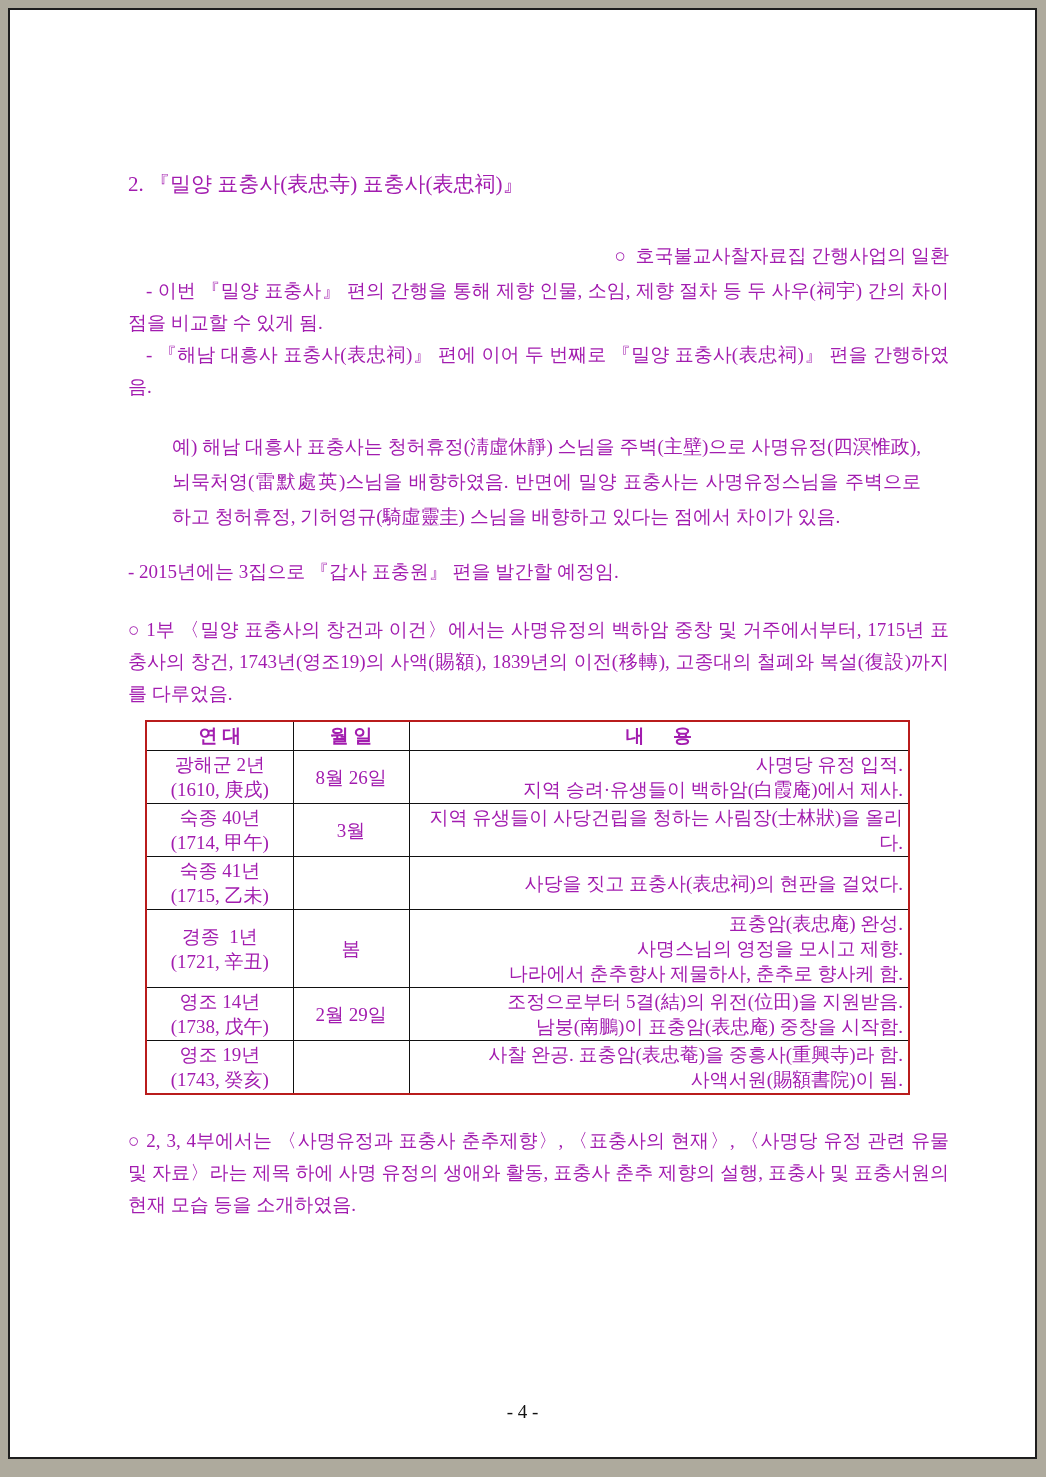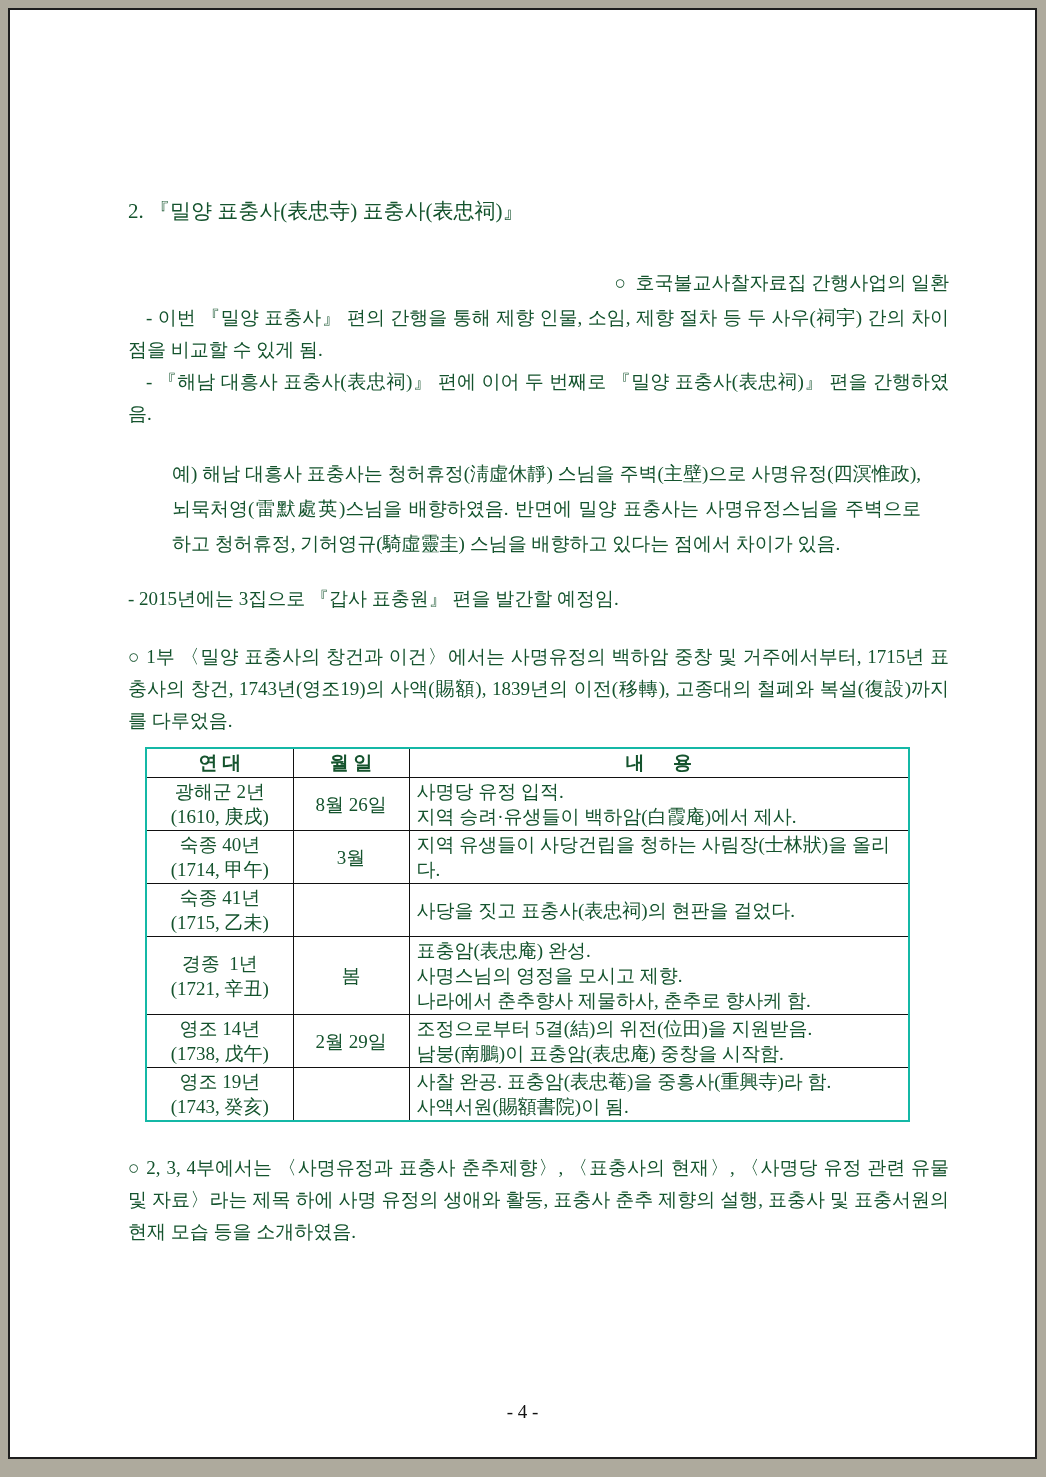--- a/index.html
+++ b/index.html
@@ -7,52 +7,52 @@
     width:1046px;height:1477px;position:relative;
     background:#aeaa9d;
     font-family:"Liberation Serif","DejaVu Serif",serif;
   }
   .page{
     position:absolute;left:8px;top:8px;right:9px;bottom:18px;
     background:#ffffff;border:2px solid #1e1e1e;
   }
   .content{
     padding:158px 86px 0 118px;
-    color:#14532d;
+    color:#a21caf;
     font-size:19px;line-height:32px;
-    text-align:justify;word-break:break-all;margin-top:27px;
+    text-align:justify;word-break:break-all;
   }
   .title{
     font-size:21px;font-weight:normal;margin:0 0 40px 0;line-height:32px;
     text-align:left;word-break:keep-all;
   }
   p{margin:0;}
   .pre{white-space:pre-wrap;}
   .bullet-line{margin-bottom:3px;text-align:right;}
   .hang{text-indent:18px;}
   .example{margin:26px 28px 0 44px;line-height:35px;}
   .plan{margin-top:22px;text-align:left;}
   .part1{margin-top:26px;}
   .closing{margin-top:30px;}
   table{
     border-collapse:collapse;table-layout:fixed;
     width:763px;margin:10px 0 0 17px;
-    border:2px solid #14b8a6;
+    border:2px solid #b91c1c;
   }
   th,td{
     border:1.5px solid #111111;
     font-size:19px;line-height:25px;
     padding:1px 5px;
     white-space:pre-wrap;
     vertical-align:middle;
     overflow:hidden;
   }
   th{font-weight:bold;text-align:center;line-height:24px;padding:2px;}
   td.c-era,td.c-date{text-align:center;}
-  td.c-content{text-align:left;padding-left:7px;}
+  td.c-content{text-align:right;padding-left:7px;}
   .page-number{
     position:absolute;bottom:34px;left:0;right:0;
     text-align:center;font-size:19px;color:#111111;
   }
 </style>
 </head>
 <body>
 
 <div class="page">
   <div class="content">

